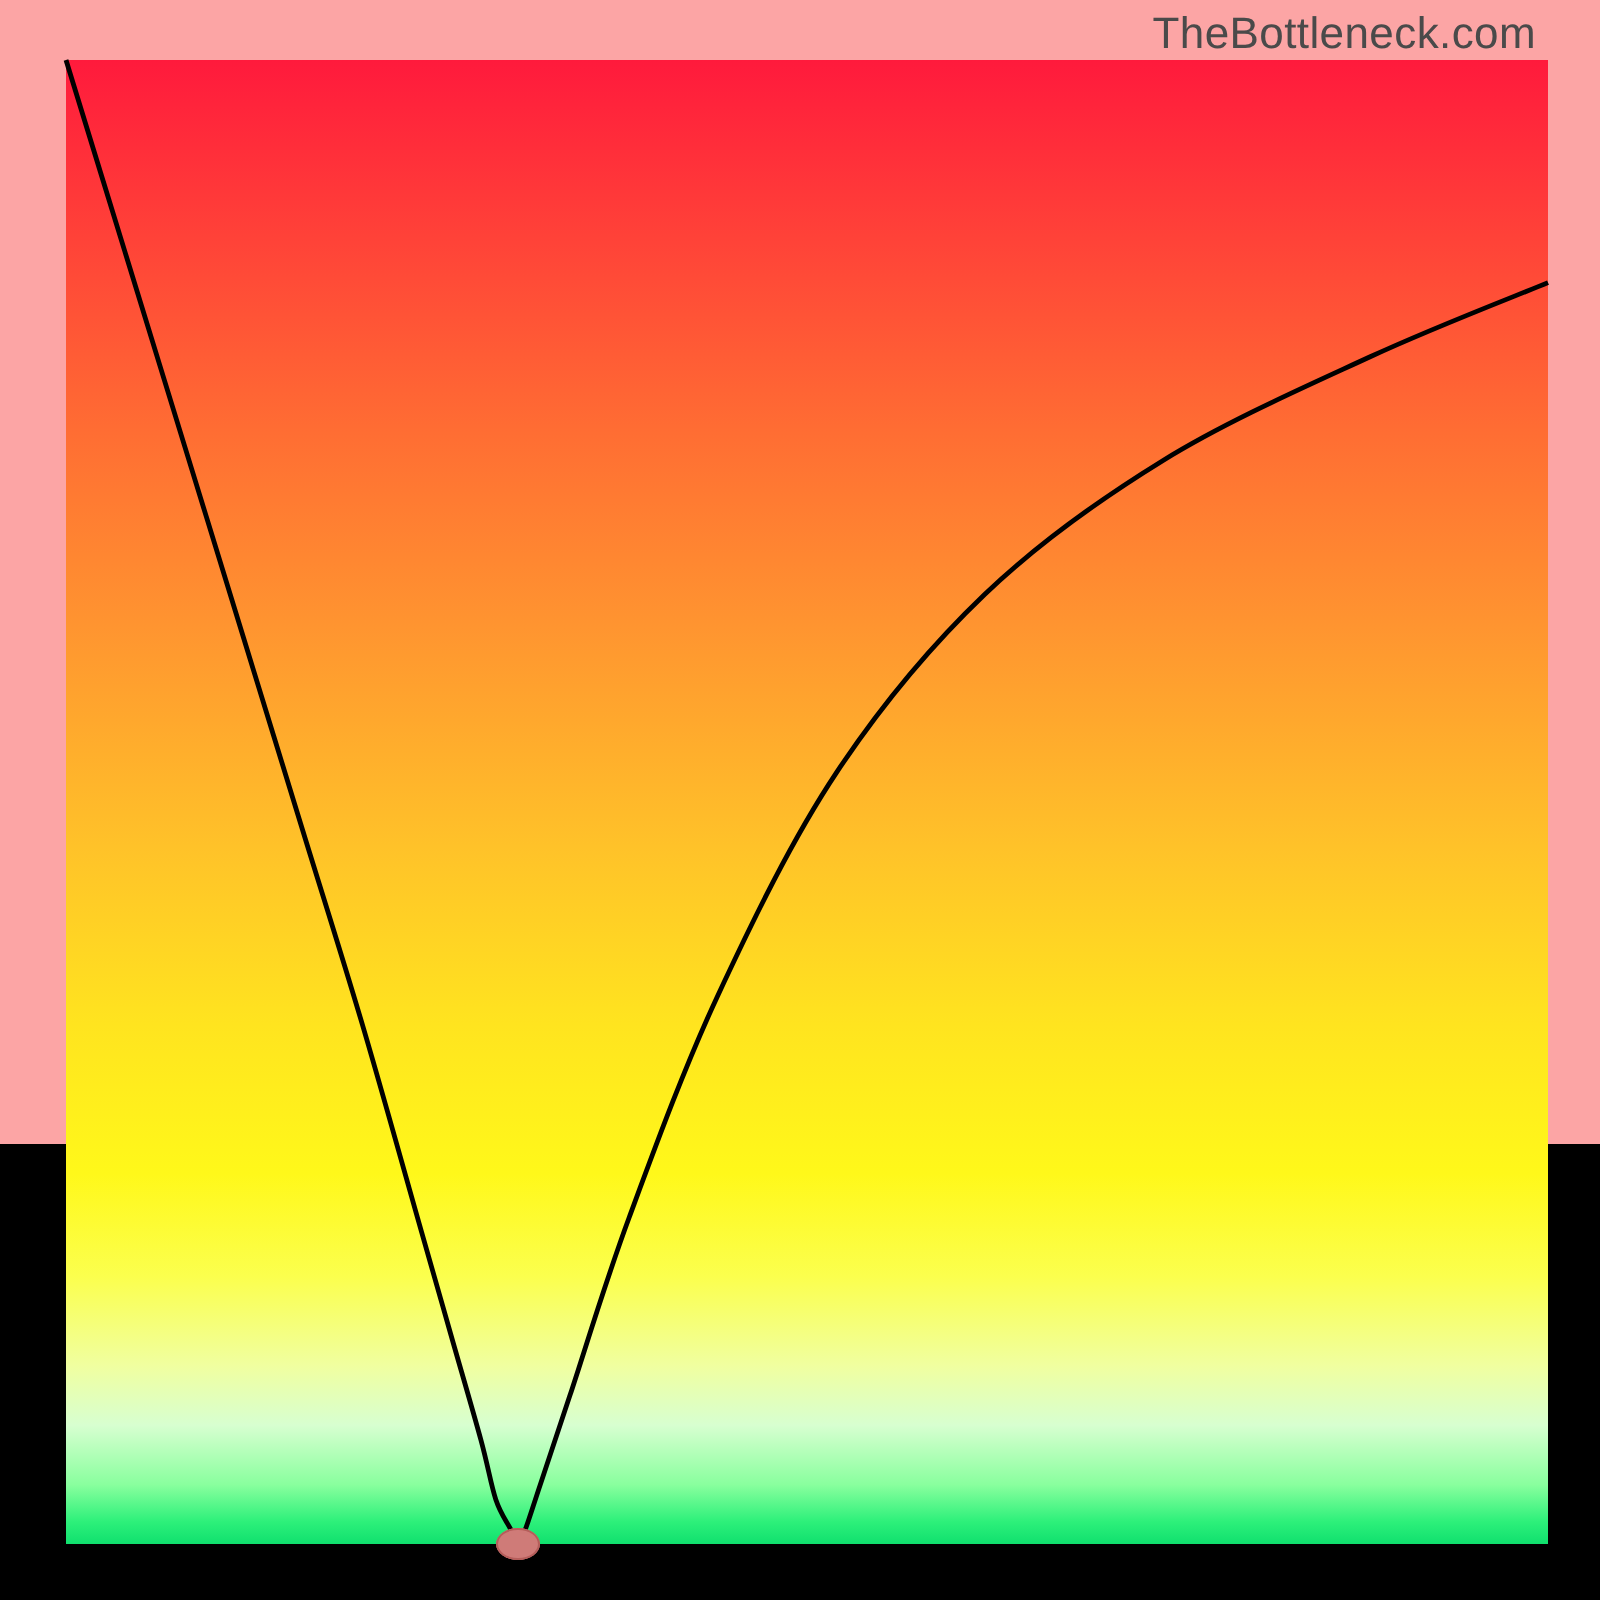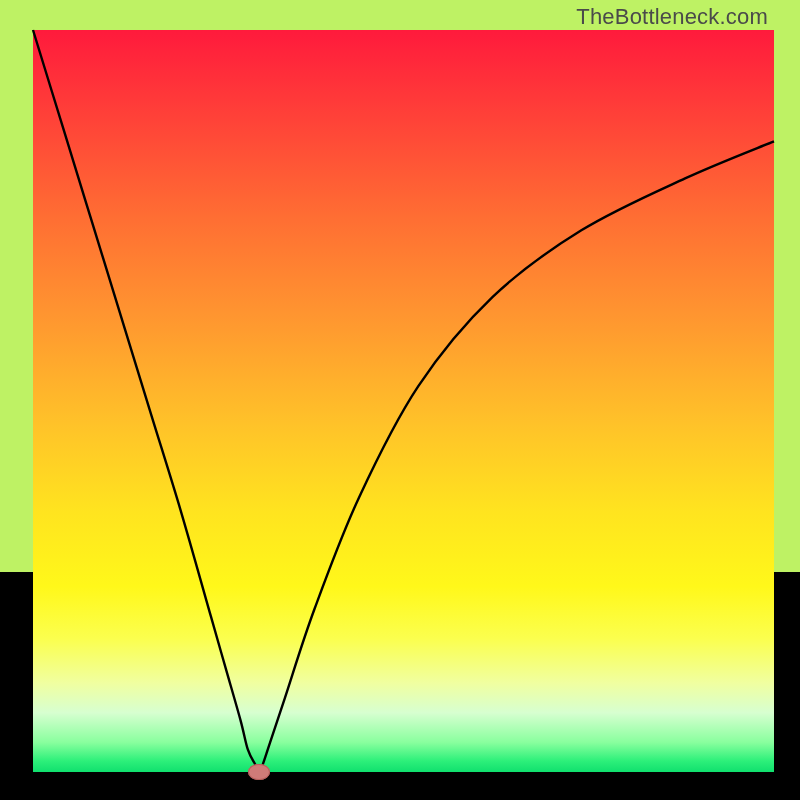--- a/index.html
+++ b/index.html
@@ -10,21 +10,21 @@
     background: #000;
     overflow: hidden;
     font-family: Arial, Helvetica, sans-serif;
   }
   .frame {
     position: absolute;
     top: 0;
     left: 0;
     width: 800px;
     height: 572px;
-    background: #bef264;
+    background: #fca5a5;
   }
   .plot-area {
     position: absolute;
     background: linear-gradient(to bottom,
       #ff1a3c 0%,
       #ff4238 12%,
       #ff6d33 25%,
       #ff9430 38%,
       #ffc229 53%,
       #ffe41f 65%,

